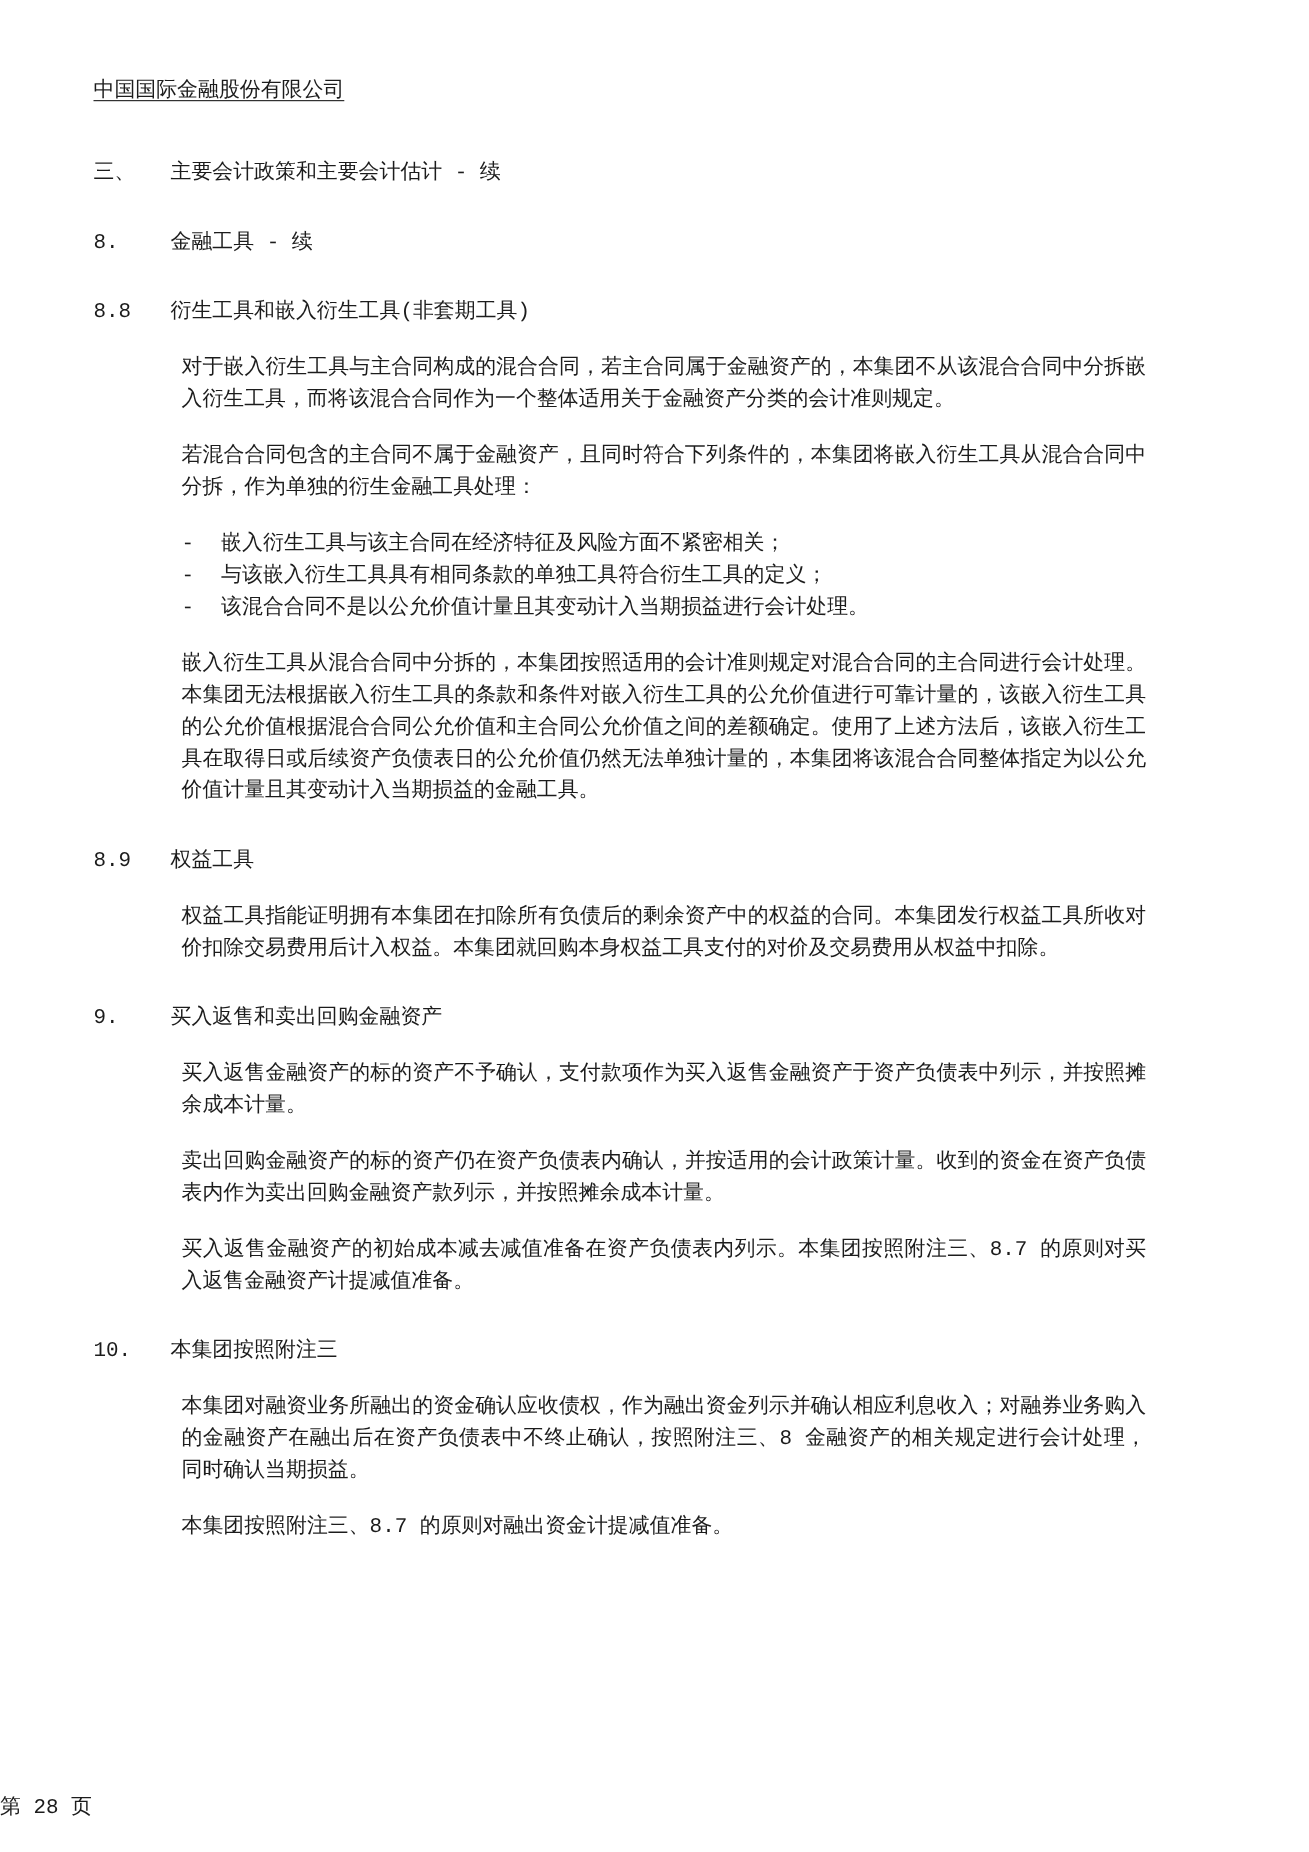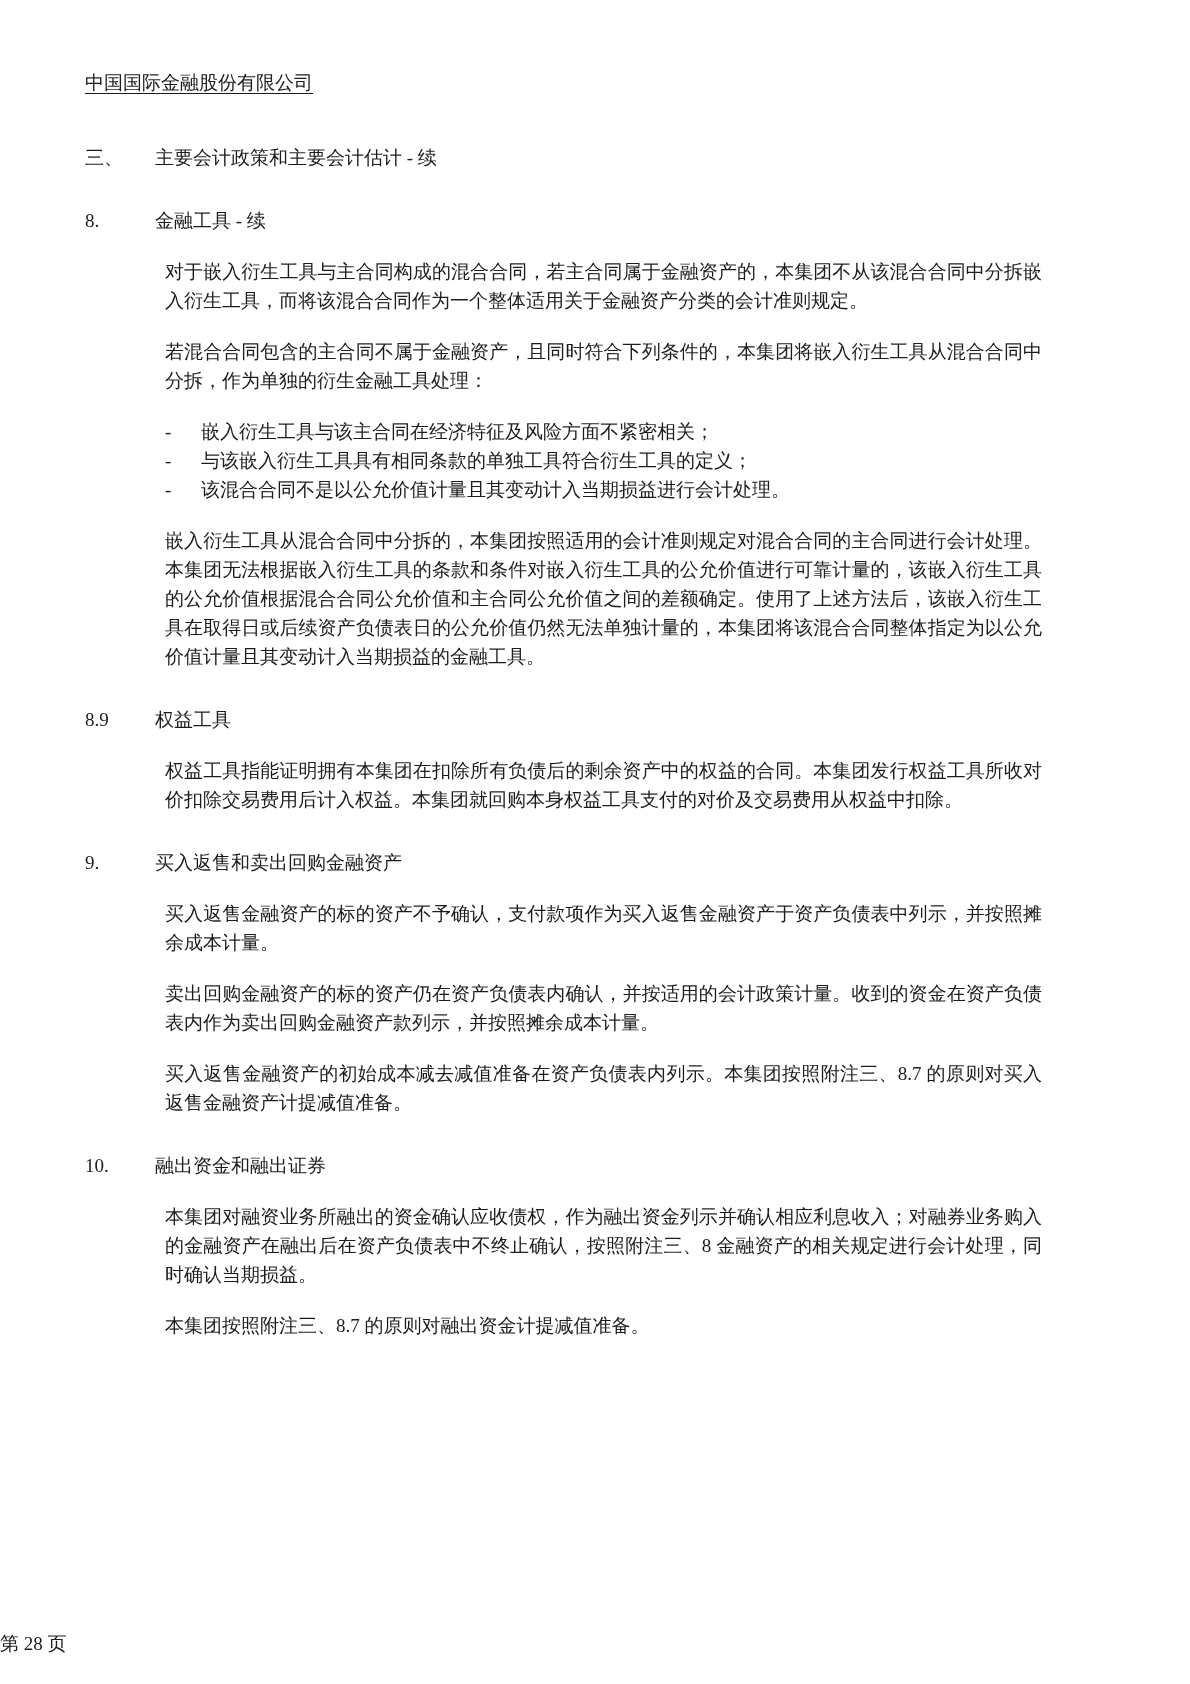--- a/index.html
+++ b/index.html
@@ -7,21 +7,21 @@
     padding: 0;
     background: #ffffff;
   }
   .page {
     position: relative;
     width: 1190px;
     height: 1684px;
     margin: 0 auto;
     background: #ffffff;
     color: #1c1c1c;
-    font-family: Liberation Serif, serif;
+    font-family: Liberation Mono, monospace;
     font-size: 19px;
     line-height: 29px;
     overflow: hidden;
     box-sizing: border-box;
   }
   .content {
     padding: 68px 148px 0 85px;
   }
   .company {
     display: inline-block;
@@ -81,20 +81,24 @@
       <span class="h-title">主要会计政策和主要会计估计 - 续</span>
     </div>
 
     
     <div class="heading">
       <span class="h-num">8.</span>
       <span class="h-title">金融工具 - 续</span>
     </div>
 
     
+    <div class="heading">
+      <span class="h-num">8.8</span>
+      <span class="h-title">衍生工具和嵌入衍生工具(非套期工具)</span>
+    </div>
 
     <p class="para">对于嵌入衍生工具与主合同构成的混合合同，若主合同属于金融资产的，本集团不从该混合合同中分拆嵌入衍生工具，而将该混合合同作为一个整体适用关于金融资产分类的会计准则规定。</p>
     <p class="para">若混合合同包含的主合同不属于金融资产，且同时符合下列条件的，本集团将嵌入衍生工具从混合合同中分拆，作为单独的衍生金融工具处理：</p>
 
     <div class="bullets">
       <div class="bullet">
         <span class="b-marker">-</span>
         <span class="b-text">嵌入衍生工具与该主合同在经济特征及风险方面不紧密相关；</span>
       </div>
       <div class="bullet">
@@ -123,21 +127,21 @@
       <span class="h-title">买入返售和卖出回购金融资产</span>
     </div>
 
     <p class="para">买入返售金融资产的标的资产不予确认，支付款项作为买入返售金融资产于资产负债表中列示，并按照摊余成本计量。</p>
     <p class="para">卖出回购金融资产的标的资产仍在资产负债表内确认，并按适用的会计政策计量。收到的资金在资产负债表内作为卖出回购金融资产款列示，并按照摊余成本计量。</p>
     <p class="para">买入返售金融资产的初始成本减去减值准备在资产负债表内列示。本集团按照附注三、8.7 的原则对买入返售金融资产计提减值准备。</p>
 
     
     <div class="heading">
       <span class="h-num">10.</span>
-      <span class="h-title">融出资金和融出证券</span>
+      <span class="h-title">本集团按照附注三</span>
     </div>
 
     <p class="para">本集团对融资业务所融出的资金确认应收债权，作为融出资金列示并确认相应利息收入；对融券业务购入的金融资产在融出后在资产负债表中不终止确认，按照附注三、8 金融资产的相关规定进行会计处理，同时确认当期损益。</p>
     <p class="para">本集团按照附注三、8.7 的原则对融出资金计提减值准备。</p>
 
   </div>
 
   <div class="footer">第 28 页</div>
 </div>
 

